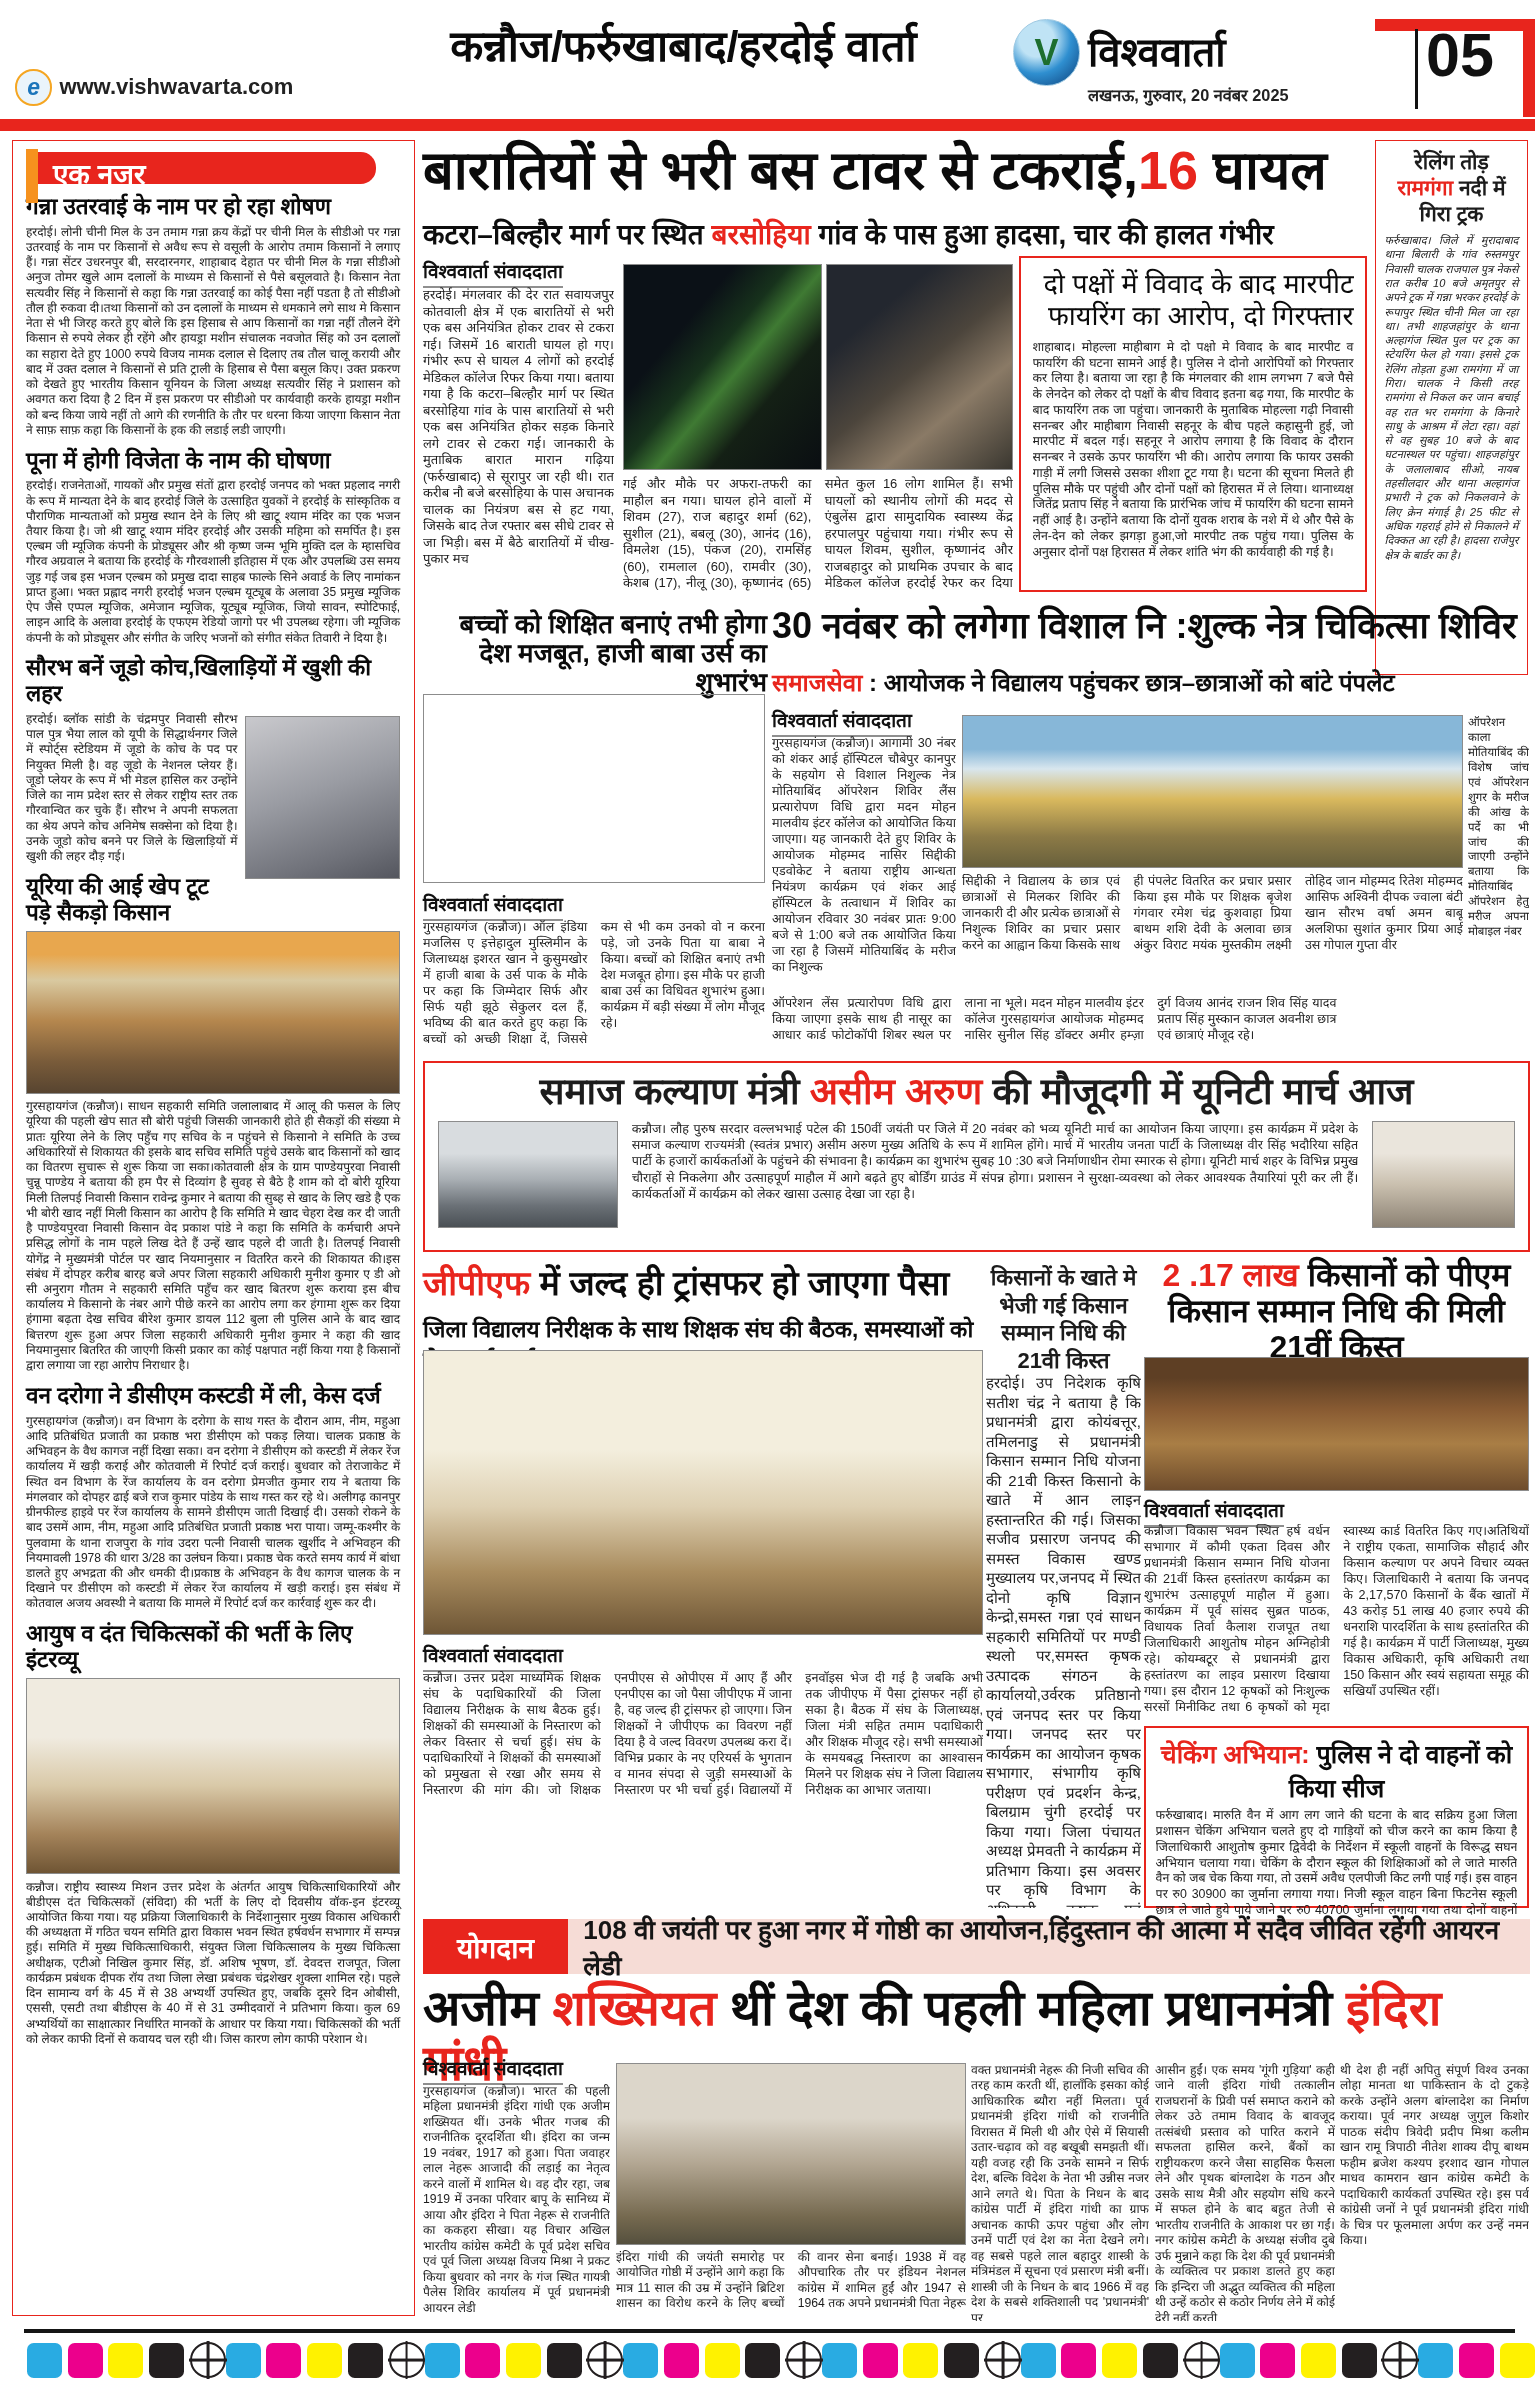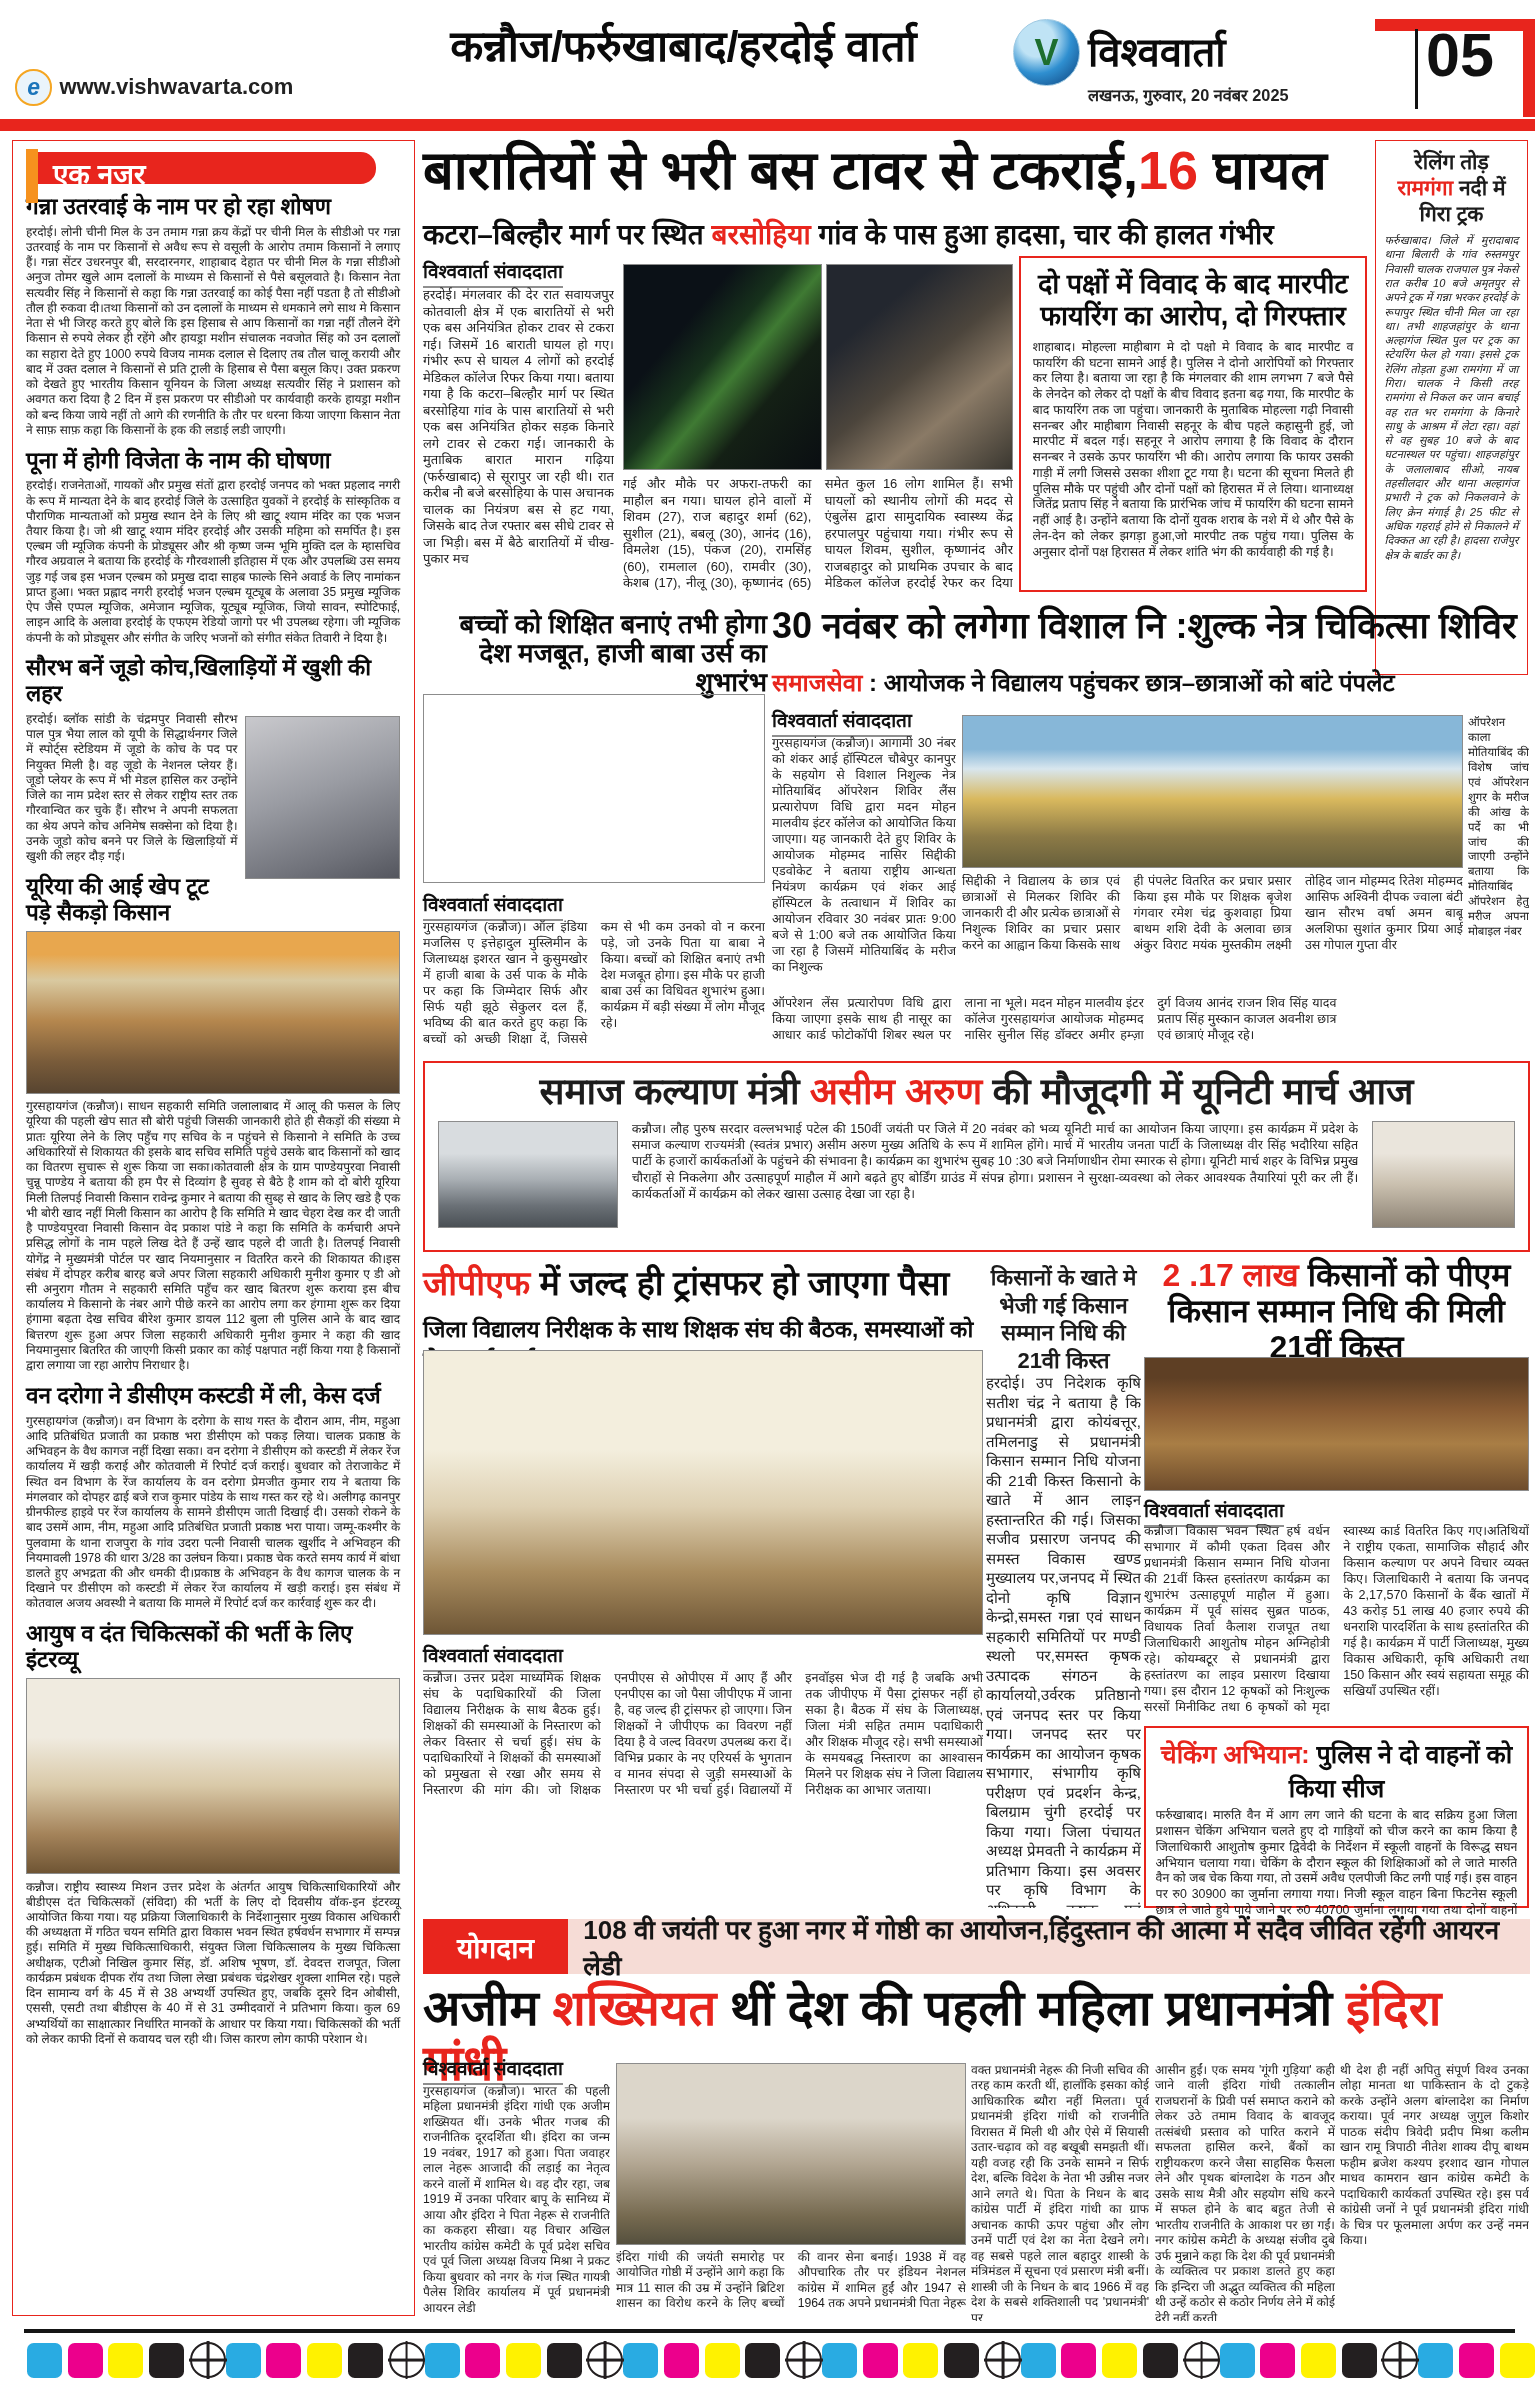--- a/index.html
+++ b/index.html
@@ -42,21 +42,21 @@
   .ph-boardroom{width:100%;height:196px;margin:1.9px 0 5.7px 0;background:linear-gradient(180deg,#f0ebe0 0 30%,#d9c9a8 55%,#a4835a 80%,#6f5534);}
   
   .lead-head{left:423px;top:140px;width:948px;font-size:54px;}
   .lead-sub{left:423px;top:214px;width:948px;font-size:28px;font-weight:700;color:#0d0d0d;}
   .lead-col1{left:423px;top:287px;width:191px;height:306px;}
   .lead-byline-wrap{left:423px;top:258px;}
   .ph-busnight{left:623px;top:264px;width:199px;height:206px;background:linear-gradient(130deg,#0b1117 0 30%,#17321c 45%,#3f7a33 55%,#142015 70%,#0a0e12);}
   .ph-hospital{left:826px;top:264px;width:187px;height:206px;background:linear-gradient(140deg,#23272f 0 25%,#4c453c 50%,#8a7a66 70%,#3a3730);}
   .lead-below{left:623px;top:476px;width:390px;height:117px;}
   .clash-box{left:1019px;top:256px;width:348px;height:336px;padding:9.6px 11.5px;}
-  .clash-head{font-size:27px;font-weight:700;text-align:center;line-height:1.2;margin-bottom:7.6px;color:#0a0a0a;}
+  .clash-head{font-size:27px;font-weight:400;text-align:right;line-height:1.2;margin-bottom:7.6px;color:#0a0a0a;}
   .truck-box{left:1375px;top:140px;width:153px;height:535px;border:1.9px solid #e8251d;padding:7.6px 8.6px;box-sizing:border-box;overflow:hidden;}
   .truck-head{font-size:21px;font-weight:800;text-align:center;line-height:1.25;margin-bottom:5.7px;}
   .truck-body{font-size:11px;line-height:1.3;text-align:justify;font-style:italic;}
   
   .urs-head{left:423px;top:610px;width:344px;font-size:26px;text-align:right;}
   .ph-urs{left:423px;top:694px;width:342px;height:189px;background:linear-gradient(180deg,#20262c 0 25%,#39404ا 45%,#3a4046 45%,#645a4d 75%,#403a32);}
   .urs-byline{left:423px;top:891px;}
   .urs-body{left:423px;top:920px;width:342px;height:136px;}
   .eye-head{left:772px;top:606px;width:759px;font-size:36px;}
   .eye-kicker{left:772px;top:665px;width:759px;font-size:24px;font-weight:700;color:#0d0d0d;}

